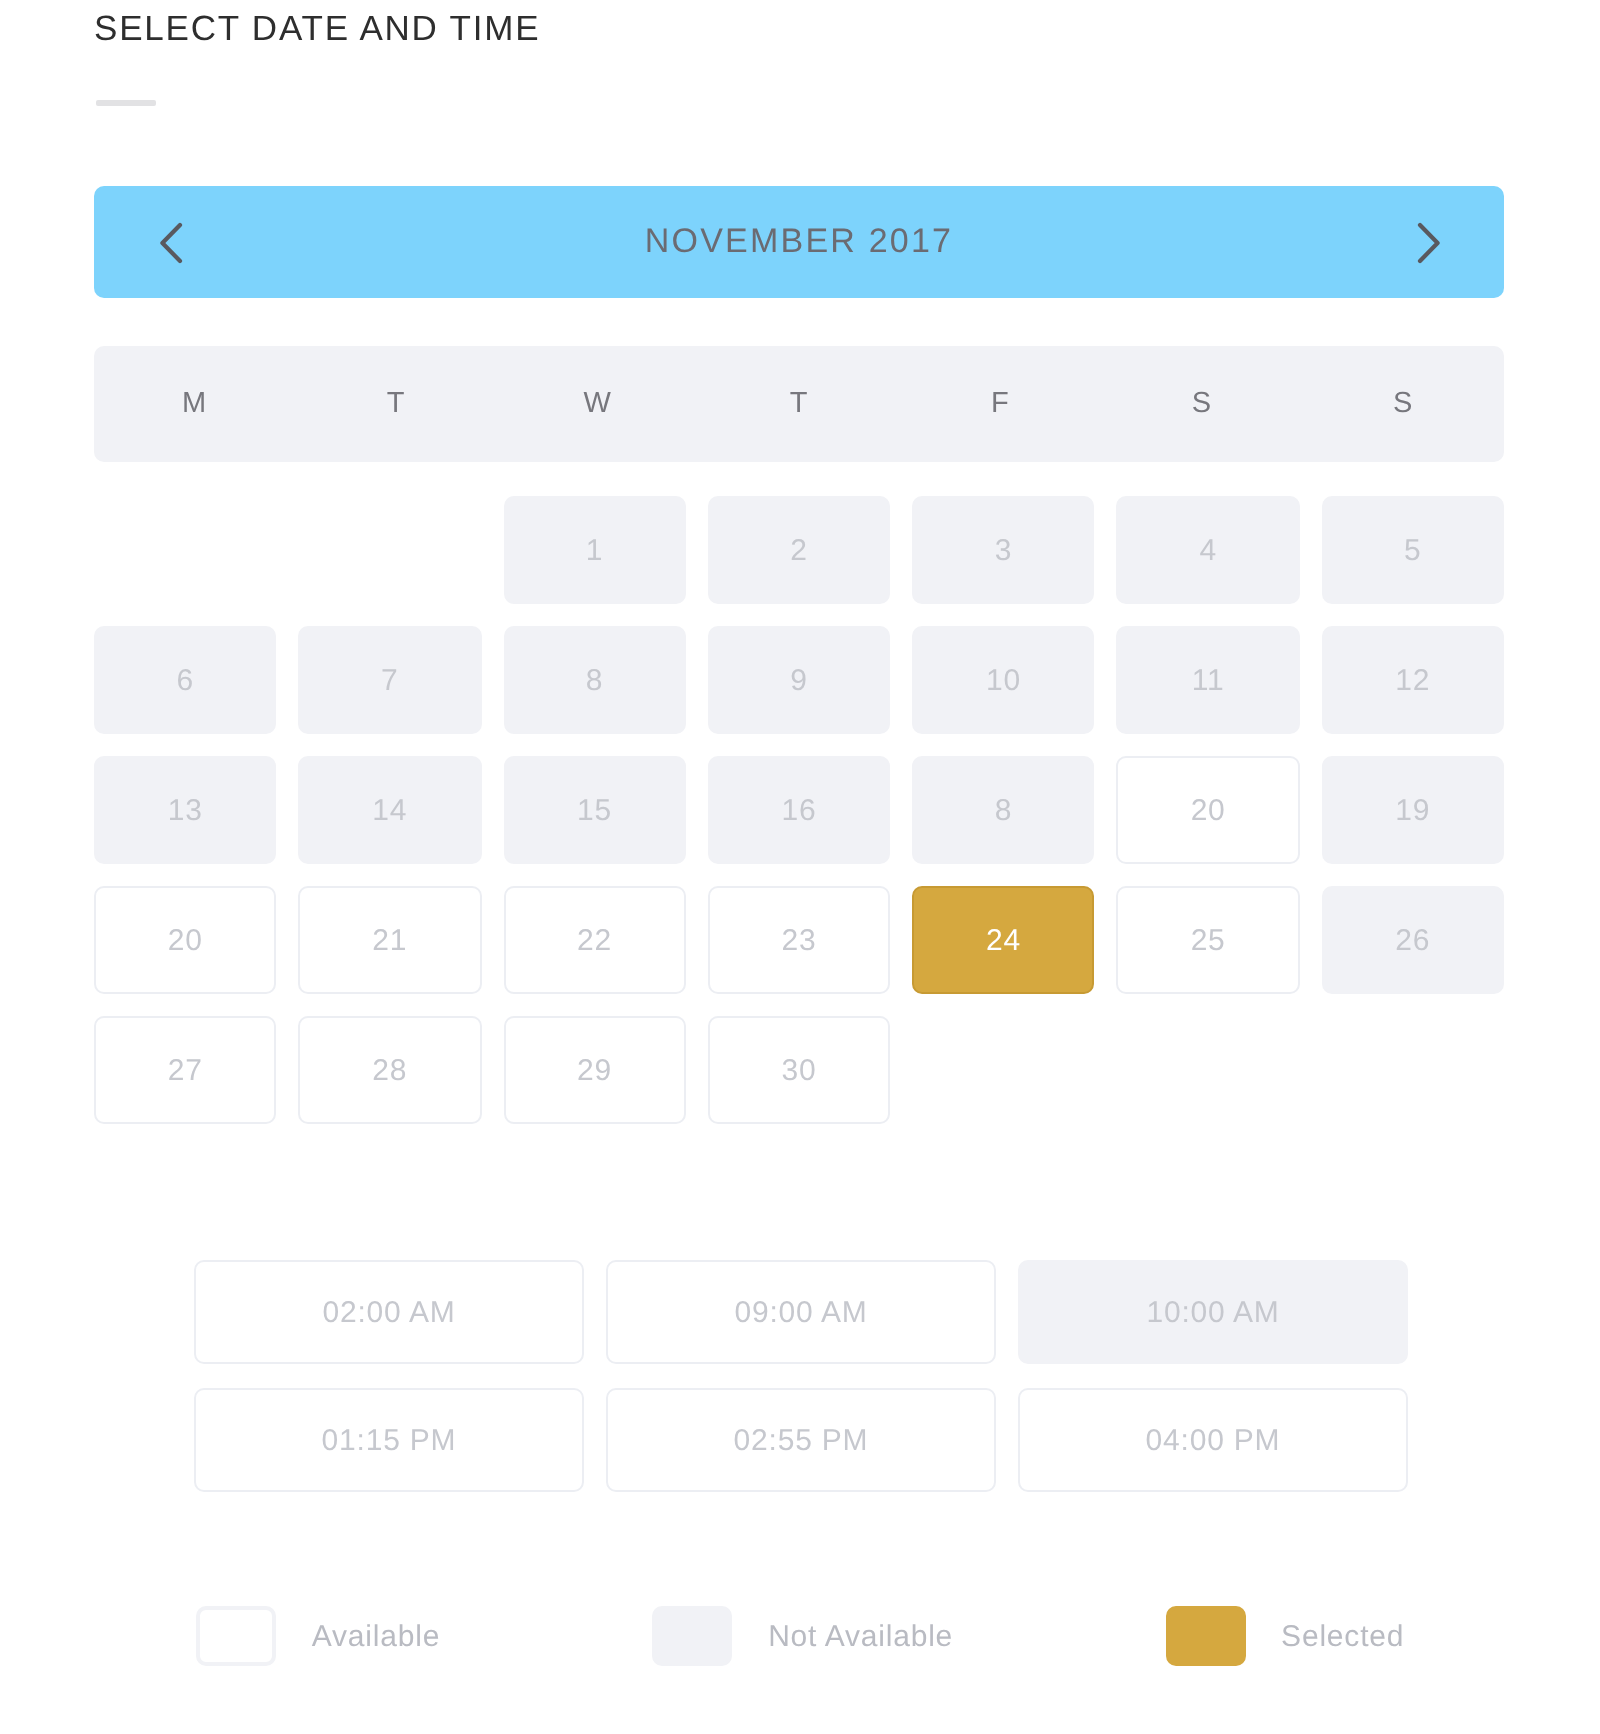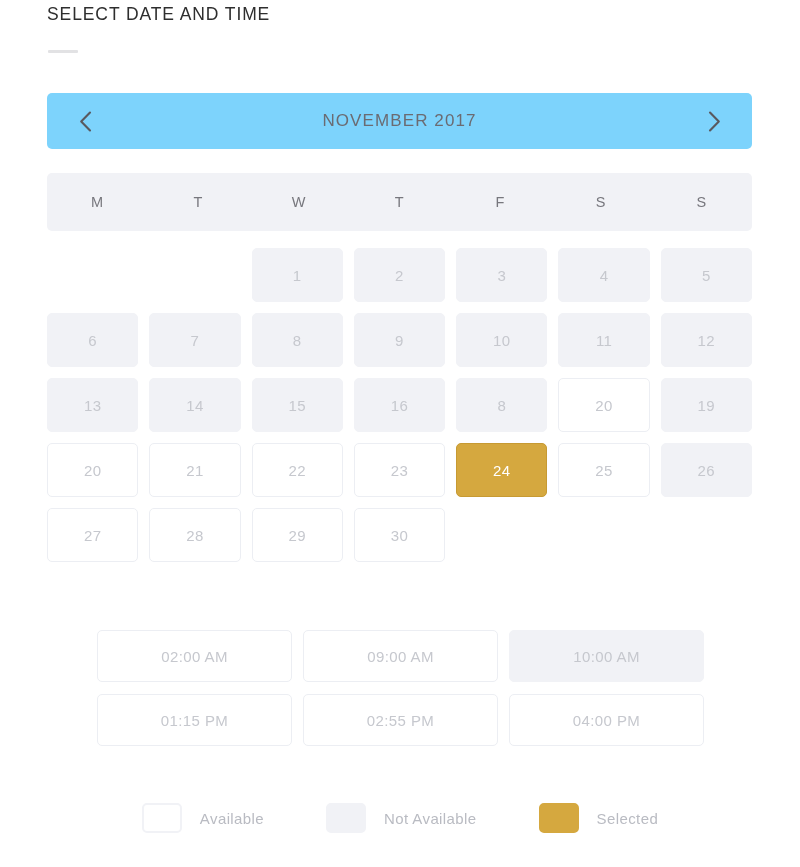--- a/index.html
+++ b/index.html
@@ -174,20 +174,21 @@
 
   
   .legend {
     position: absolute;
     left: 0;
     top: 803px;
     width: 800px;
     display: flex;
     justify-content: center;
     align-items: center;
+    gap: 44px;
   }
   .legend-item {
     display: flex;
     align-items: center;
   }
   .legend-item + .legend-item { margin-left: 62px; }
   .legend-swatch {
     width: 40px;
     height: 30px;
     border-radius: 5px;

